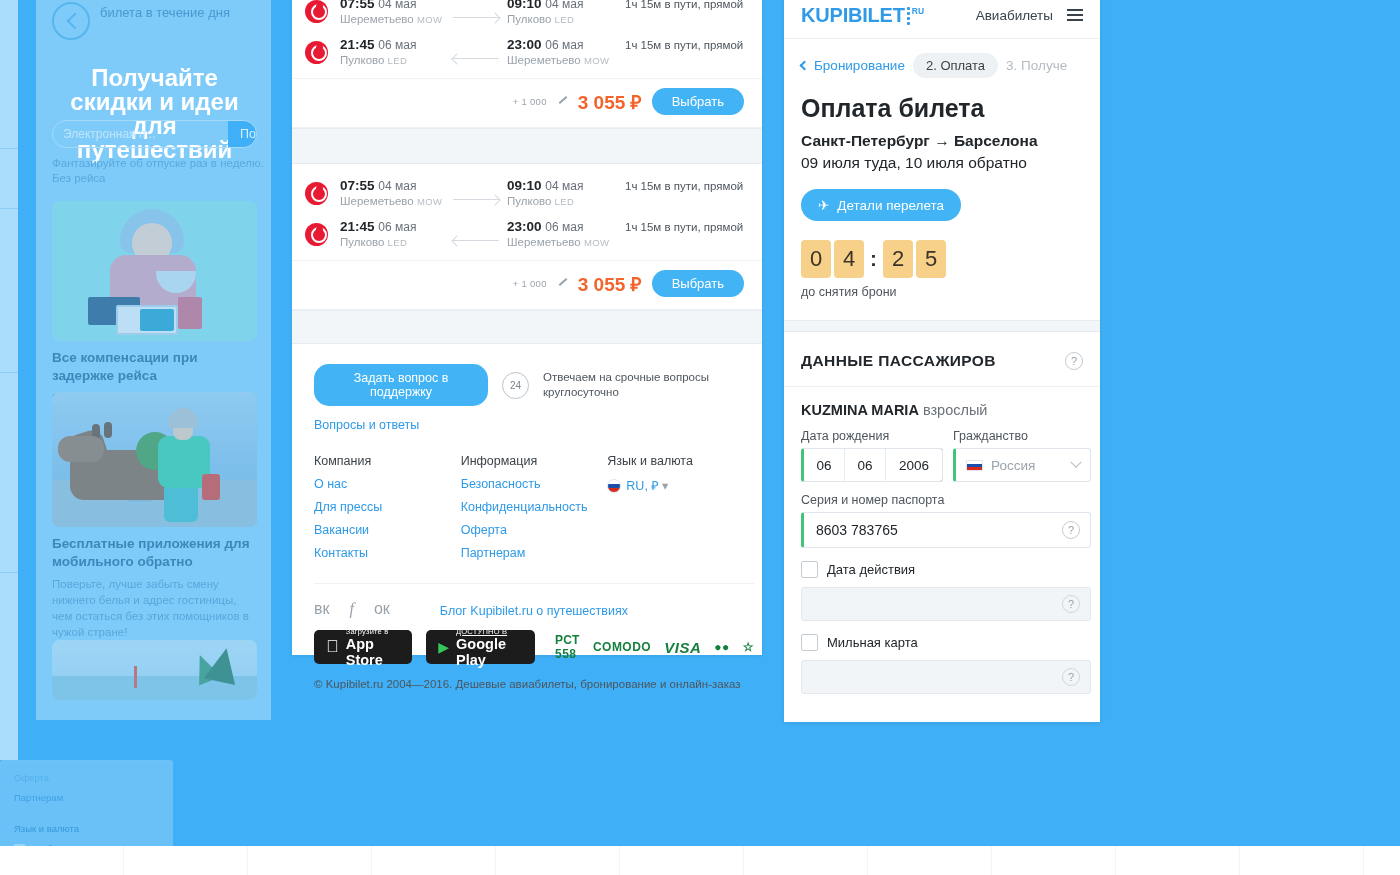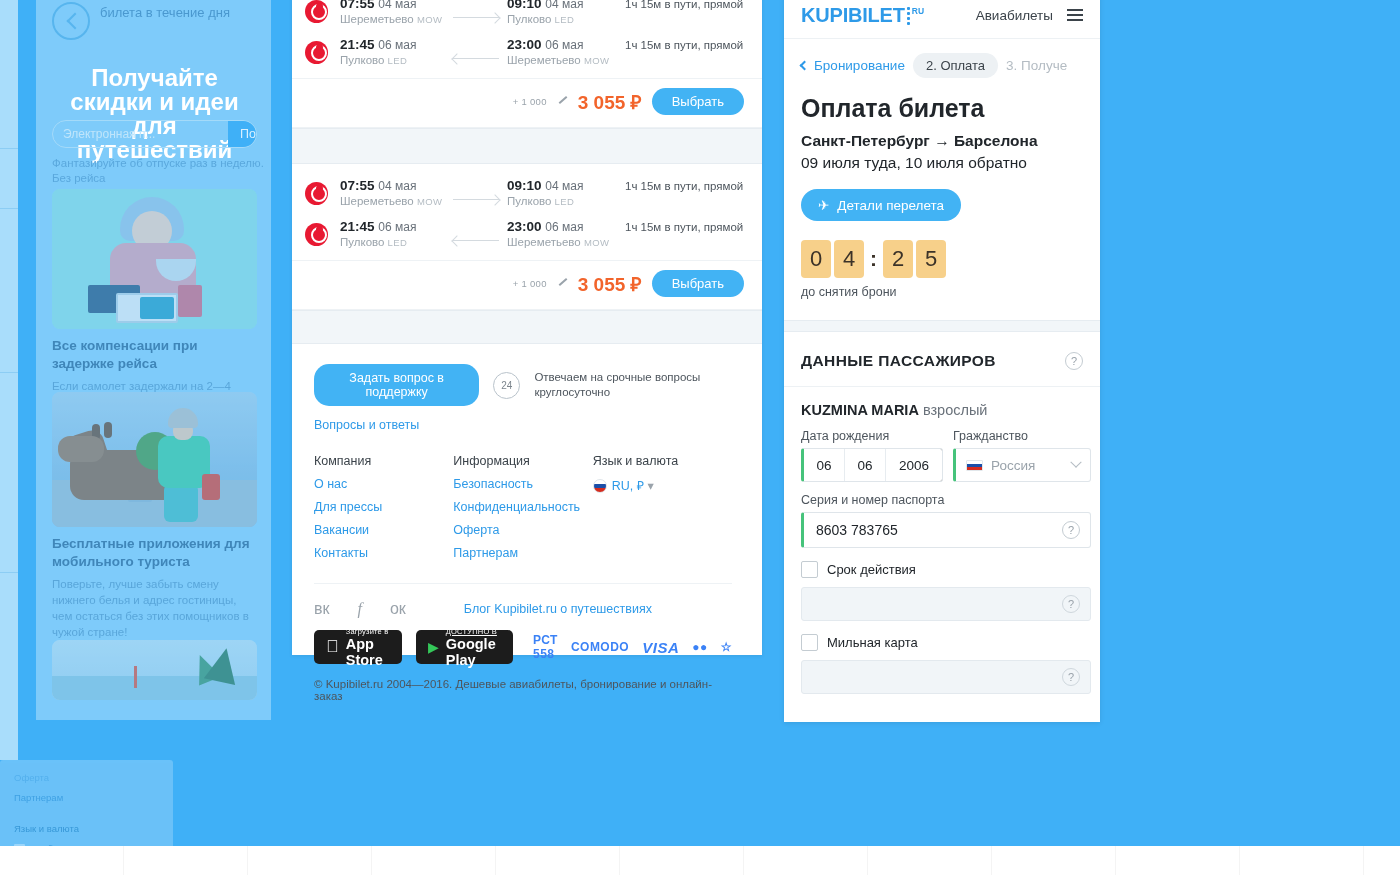--- a/index.html
+++ b/index.html
@@ -94,21 +94,21 @@
   }
   .promo-card .cap {
     font-size:13.5px; line-height:18px; font-weight:bold;
     color:#3f86b9; margin-top:8px;
   }
   .promo-card .body {
     font-size:11.5px; line-height:16px; color:#59a6da; margin-top:5px;
   }
 
   
-  #card1 { top:249px; }
+  #card1 { top:261px; }
   #card1 .img { height:140px; background:#8fe2e6; }
   .fig-b { position:absolute; }
   .b-scarf { left:68px; top:8px; width:64px; height:44px; border-radius:32px 32px 10px 10px; background:#9dc8e8; }
   .b-face { left:80px; top:22px; width:40px; height:40px; border-radius:50%; background:#f3d7c6; }
   .b-body { left:58px; top:54px; width:86px; height:56px; border-radius:16px 16px 0 0; background:#dfa6b8; }
   .b-box1 { left:36px; top:96px; width:52px; height:28px; background:#2f5f86; border-radius:2px; }
   .b-box2 { left:64px; top:104px; width:62px; height:30px; background:#eaf2f6; border-radius:2px; border:2px solid #bcd6e4;}
   .b-box3 { left:88px; top:108px; width:34px; height:22px; background:#2aa3c9; border-radius:2px; }
   .b-box4 { left:126px; top:96px; width:24px; height:32px; background:#d76f86; border-radius:2px; }
   .b-bowl { left:104px; top:70px; width:40px; height:22px; border-radius:0 0 20px 20px; background:#cfe3ee; }
@@ -190,51 +190,51 @@
                     background:#9aa3ab; transform:rotate(-42deg); }
   .price { font-size:19px; font-weight:bold; color:#f2642b; white-space:nowrap; }
   .sel-btn {
     background:#42b3f4; color:#ffffff; border:0; border-radius:14px;
     padding:6px 20px; font-size:13px; cursor:pointer;
     font-family:"Liberation Sans", sans-serif;
   }
   .gap-band { height:36px; background:#f2f6f9; border-top:1px solid #e6ecf1; border-bottom:1px solid #e6ecf1; }
 
   
-  #results .ftr { padding:20px 30px 0 22px; }
+  #results .ftr { padding:20px 8px 0 22px; }
   .sup-row { display:flex; align-items:center; gap:14px; }
   .sup-btn {
     background:#42b3f4; color:#ffffff; border:0; border-radius:15px;
     padding:7px 18px; font-size:12.5px; cursor:pointer;
     font-family:"Liberation Sans", sans-serif;
   }
   .ico24 {
     width:27px; height:27px; border-radius:50%; border:1.4px solid #b9c3cb;
     font-size:10px; color:#7c858d; display:flex; align-items:center; justify-content:center;
     flex:0 0 27px;
   }
   .sup-txt { font-size:11.5px; line-height:15px; color:#4d555d; }
   .lnk { color:#2e9ae8; font-size:12.5px; text-decoration:none; display:block; }
   .ftr-cols { display:flex; gap:0; margin-top:22px; }
   .ftr-col { width:152px; }
   .ftr-h { font-size:12.5px; color:#3b434a; margin-bottom:9px; }
   .ftr-col .lnk { margin-bottom:9px; }
   .flag-ru { display:inline-block; width:14px; height:14px; border-radius:50%;
              background:linear-gradient(180deg,#ffffff 0 33%,#1b4ea8 33% 66%,#d52b1e 66% 100%);
              vertical-align:-3px; margin-right:5px; border:1px solid #dfe5ea; }
-  .socials { display:flex; align-items:center; gap:28px; padding:16px 0 0 0; border-top:1px solid #eef2f5; margin-top:14px; }
+  .socials { display:flex; align-items:flex-end; gap:20px; padding:16px 0 0 0; border-top:1px solid #eef2f5; margin-top:14px; }
   .soc { font-size:16px; color:#9aa3ab; }
   .store-row { display:flex; align-items:center; gap:14px; margin-top:12px; }
   .store {
     height:34px; border-radius:5px; background:#1c1c1c; color:#ffffff;
     display:flex; align-items:center; gap:7px; padding:0 12px;
   }
   .store .s-sm { font-size:7.5px; line-height:9px; letter-spacing:.2px; }
   .store .s-lg { font-size:14.5px; line-height:16px; font-weight:bold; }
-  .pay-ico { color:#3b82f6; font-size:12px; font-weight:bold; letter-spacing:.5px; }
+  .pay-ico { color:#15803d; font-size:12px; font-weight:bold; letter-spacing:.5px; }
   .copyline { font-size:11.5px; color:#4d555d; padding:14px 0 16px 0; }
 
   
   #payment {
     left:784px; top:-8px; width:316px; height:730px;
     box-shadow:0 1px 5px rgba(0,0,0,0.10);
   }
   #payment .kb-head {
     height:47px; border-bottom:1px solid #edf1f4;
     display:flex; align-items:center; padding:0 17px; gap:10px;
@@ -382,21 +382,21 @@
           <div class="h-ear2"></div>
         <div class="h-headp"></div>
         <div class="r-globe"></div>
         <div class="r-legs"></div>
         <div class="r-jacket"></div>
         <div class="r-face"></div>
         <div class="r-helm"></div>
         <div class="p-sign"></div>
         <div class="veil-soft"></div>
       </div>
-      <div class="cap">Бесплатные приложения для мобильного туриста</div>
+      <div class="cap">Бесплатные приложения для мобильного обратно</div>
       <div class="body">Поверьте, лучше забыть смену нижнего белья и адрес гостиницы, чем остаться без этих помощников в чужой стране!</div>
     </div>
 
     <div class="promo-card" id="card3">
       <div class="img">
         <div class="pa-sea"></div>
         <div class="pa-flag"></div>
         <div class="pa-leaf2"></div>
         <div class="pa-leaf"></div>
         <div class="veil-soft"></div>
@@ -658,21 +658,21 @@
       </div>
 
       <div class="lbl">Серия и номер паспорта</div>
       <div class="pass-fld">
         <input value="8603 783765" style="">
         <span class="qmark">?</span>
       </div>
 
       <div class="chk-row">
         <span class="chkbox"></span>
-        <span class="chk-lbl">Срок действия</span>
+        <span class="chk-lbl">Дата действия</span>
       </div>
       <div class="dis-fld">
         <span style="flex:1;font-size:13px;color:#9aa3ab;"></span>
         <span class="qmark">?</span>
       </div>
 
       <div class="chk-row">
         <span class="chkbox"></span>
         <span class="chk-lbl">Мильная карта</span>
       </div>

